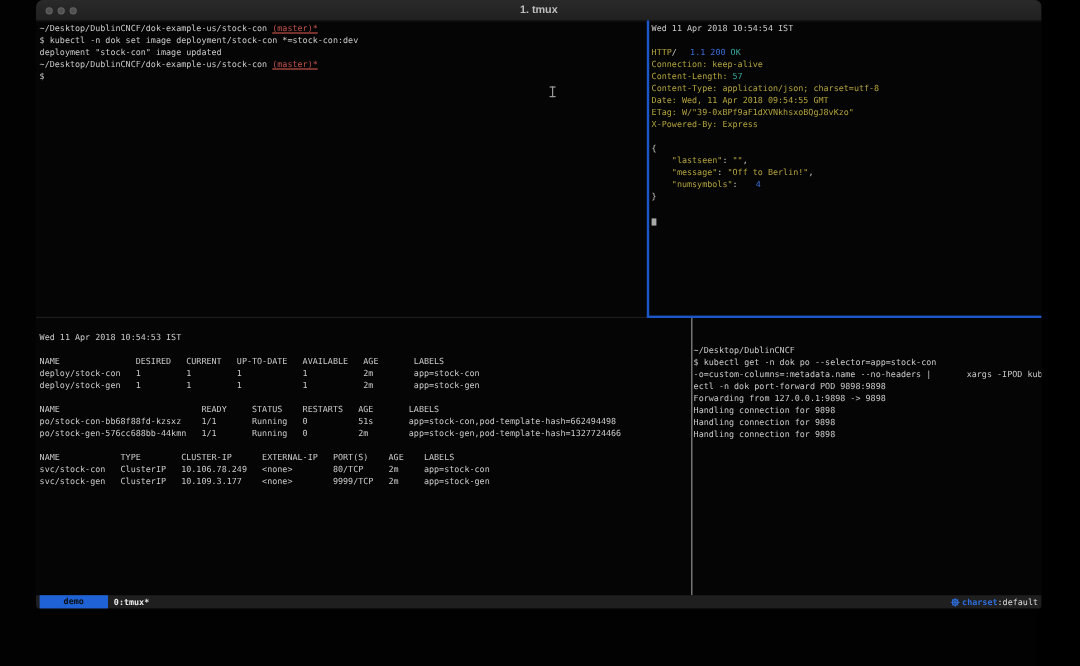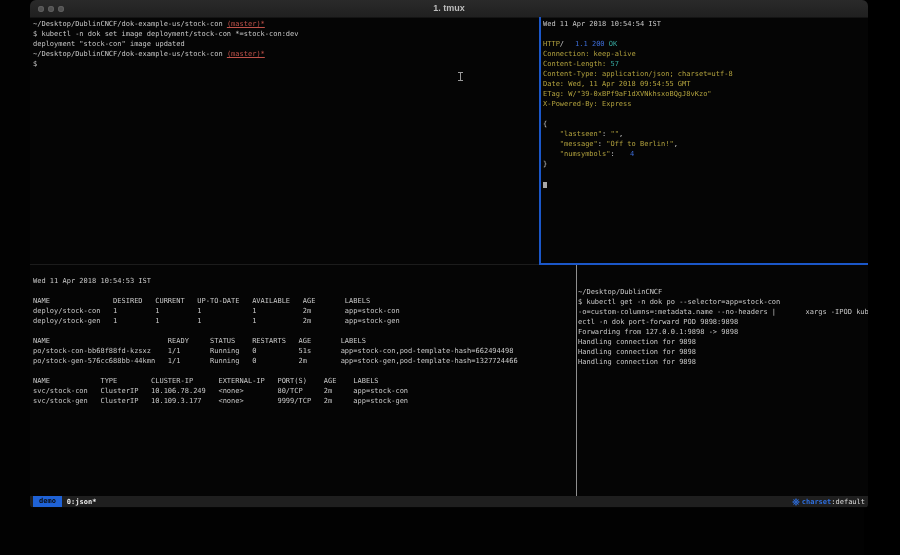--- a/index.html
+++ b/index.html
@@ -37,21 +37,21 @@
   .ibeam{position:absolute;left:428px;top:72px;width:5px;height:9px;}
   .ibeam-bar{position:absolute;left:2px;top:0;width:1px;height:9px;background:#9a9a9a;}
   .ibeam::before,.ibeam::after{content:"";position:absolute;left:0;width:5px;height:1px;background:#9a9a9a;}
   .ibeam::before{top:0;}
   .ibeam::after{bottom:0;}
   
   .statusbar{position:absolute;left:0;top:496px;width:838px;height:11px;background:#1f1f1f;
              display:flex;justify-content:space-between;align-items:center;padding:0 3px;box-sizing:border-box;
              font-family:"DejaVu Sans Mono",monospace;font-size:7px;}
   .sb-left,.sb-right{display:flex;align-items:center;}
-  .session-badge{background:#1f62d6;color:#0c0c0c;font-weight:bold;padding:0 6px;height:11px;line-height:11px;}
+  .session-badge{background:#1f62d6;color:#0c0c0c;font-weight:bold;padding:0 20px;height:11px;line-height:11px;}
   .window-tab{color:#ececec;font-weight:bold;margin-left:5px;}
   .helm-icon{display:inline-flex;align-items:center;margin-right:2px;}
   .ctx{color:#2e6fe0;font-weight:bold;}
   .ns{color:#dcdcdc;}
 </style>
 </head>
 <body>
 
 <div class="stage">
   <div class="window">
@@ -80,21 +80,21 @@
 
     <div class="pane pane-br"><div class="tline"><span class="c-w">~/Desktop/DublinCNCF</span></div><div class="tline"><span class="c-w">$ kubectl get -n dok po --selector=app=stock-con</span></div><div class="tline"><span class="c-w">-o=custom-columns=:metadata.name --no-headers |       xargs -IPOD kub</span></div><div class="tline"><span class="c-w">ectl -n dok port-forward POD 9898:9898</span></div><div class="tline"><span class="c-w">Forwarding from 127.0.0.1:9898 -&gt; 9898</span></div><div class="tline"><span class="c-w">Handling connection for 9898</span></div><div class="tline"><span class="c-w">Handling connection for 9898</span></div><div class="tline"><span class="c-w">Handling connection for 9898</span></div></div>
 
     <div class="ibeam">
       <span class="ibeam-bar"></span>
     </div>
 
     <div class="statusbar">
       <div class="sb-left">
         <span class="session-badge">demo</span>
-        <span class="window-tab">0:json*</span>
+        <span class="window-tab">0:tmux*</span>
       </div>
       <div class="sb-right">
         <span class="helm-icon">
           <svg width="8" height="8" viewBox="0 0 8 8">
             <circle cx="4" cy="4" r="2.3" fill="none" stroke="#2e6fe0" stroke-width="0.9"></circle>
             <path d="M4 0.2V7.8 M0.2 4H7.8 M1.3 1.3L6.7 6.7 M6.7 1.3L1.3 6.7" stroke="#2e6fe0" stroke-width="0.7"></path>
           </svg>
         </span>
         <span class="ctx">charset</span>
         <span class="ns">:default</span>

